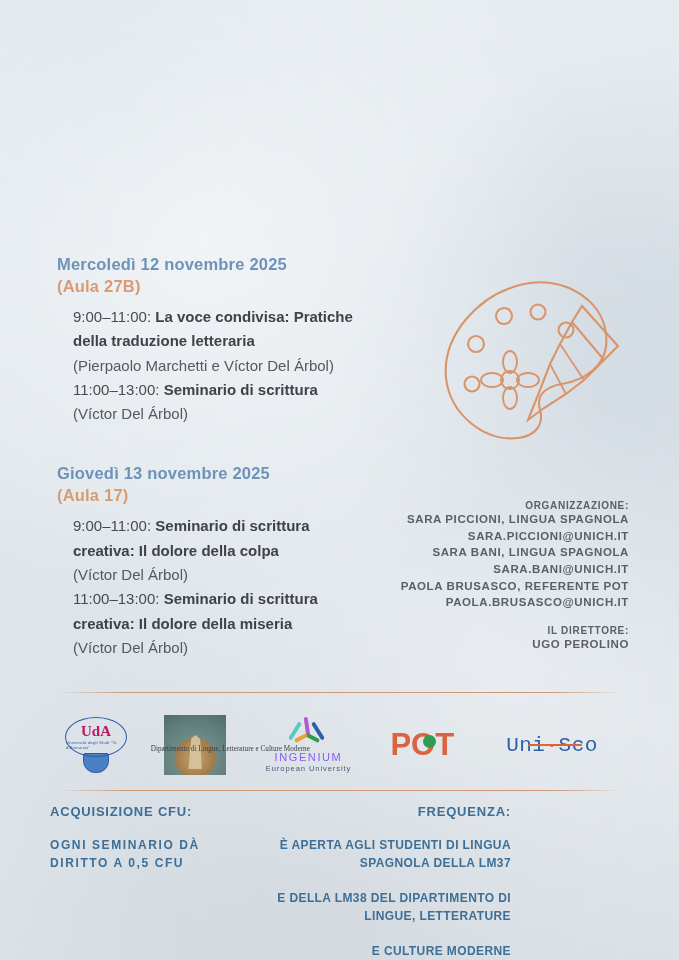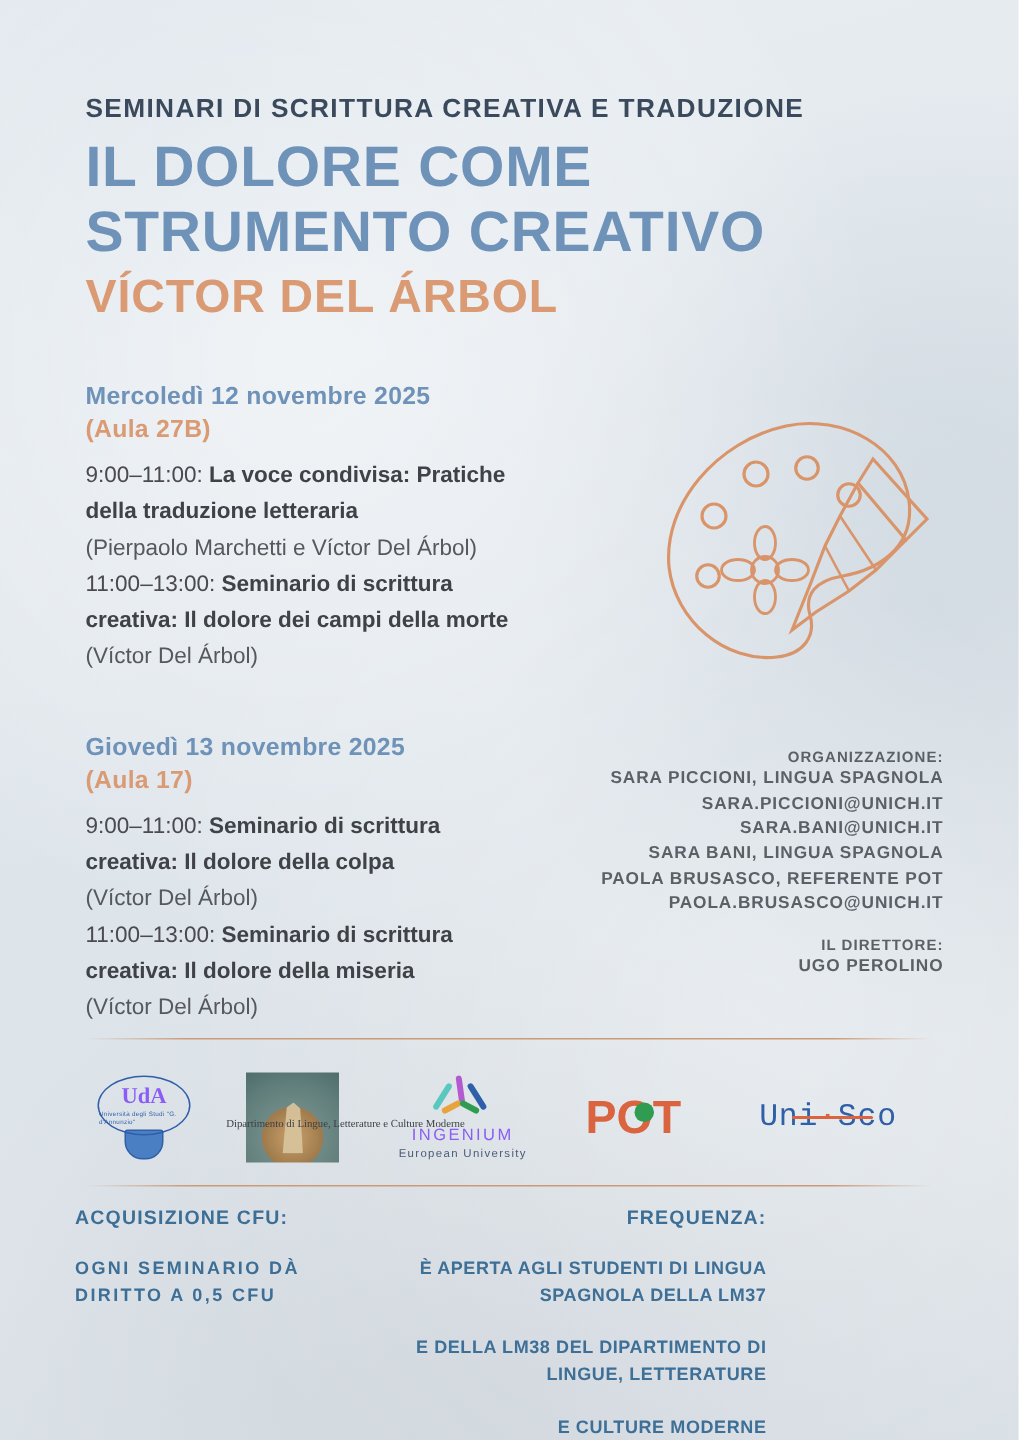--- a/index.html
+++ b/index.html
@@ -68,20 +68,21 @@
     font-weight: bold;
     color: #d99a74;
     letter-spacing: 0.2px;
     margin-top: 3px;
   }
   .s-lines { margin-top: 9px; }
   .s-line {
     font-size: 15px;
     color: #4a4a50;
     line-height: 1.62;
+    margin-left: 16px;
   }
   .s-line .tm { font-weight: normal; }
   .s-line .bd { font-weight: bold; color: #3f4348; }
   .s-line .sp { color: #55585e; }
 
   
   .palette { position: absolute; left: 432px; top: 272px; width: 200px; height: 190px; }
 
   
   .org {
@@ -137,21 +138,21 @@
     border: 1.6px solid #2f5fa8;
     border-radius: 50%;
     display: flex; align-items: center; justify-content: center;
     flex-direction: column;
     position: relative;
   }
   .uda-text {
     font-family: "Liberation Serif", serif;
     font-weight: bold;
     font-size: 15px;
-    color: #8b5cf6;
+    color: #be185d;
     line-height: 1;
   }
   .uda-sub {
     font-size: 4.2px;
     color: #2f5fa8;
     letter-spacing: 0.2px;
     margin-top: 1.5px;
   }
   .uda-shield {
     width: 26px; height: 20px;
@@ -284,49 +285,38 @@
   .f-body.wide { letter-spacing: 1.6px; }
   .f-col-right .f-head { color: #3c6e96; }
   .f-col-right .f-body { color: #3d6f97; letter-spacing: 0.4px; }
 </style>
 </head>
 <body>
 
 <div class="page">
   <div class="grain"></div>
 
-  <div class="header">
-    <div class="kicker">SEMINARI DI SCRITTURA CREATIVA E TRADUZIONE</div>
-    <div class="title">
-      <div>IL DOLORE COME</div>
-      <div>STRUMENTO CREATIVO</div>
-    </div>
-    <div class="author">VÍCTOR DEL ÁRBOL</div>
-  </div>
 
   <div class="sessions">
 
     <div class="session">
       <div class="s-date">Mercoledì 12 novembre 2025</div>
       <div class="s-room">(Aula 27B)</div>
       <div class="s-lines">
         <div class="s-line">
           <span class="tm">9:00–11:00: </span><span class="bd">La voce condivisa: Pratiche</span>
         </div>
         <div class="s-line">
           <span class="bd">della traduzione letteraria</span>
         </div>
         <div class="s-line">
           <span class="sp">(Pierpaolo Marchetti e Víctor Del Árbol)</span>
         </div>
         <div class="s-line">
           <span class="tm">11:00–13:00: </span><span class="bd">Seminario di scrittura</span>
-        </div>
-        <div class="s-line">
-          <span class="bd">creativa: Il dolore dei campi della morte</span>
         </div>
         <div class="s-line">
           <span class="sp">(Víctor Del Árbol)</span>
         </div>
       </div>
     </div>
 
     <div class="session" style="margin-top:38px;">
       <div class="s-date">Giovedì 13 novembre 2025</div>
       <div class="s-room">(Aula 17)</div>
@@ -373,22 +363,22 @@
       <path d="M140 50 L128 72 L118 92 L108 118 L96 148 L112 136 L134 122 L152 108 L172 88" stroke-width="2.1"></path>
       <path d="M128 72 L152 108" stroke-width="1.7"></path>
       <path d="M118 92 L134 122" stroke-width="1.7"></path>
     </svg>
   </div>
 
   <div class="org">
     <div class="org-head">ORGANIZZAZIONE:</div>
     <div class="org-line">SARA PICCIONI, LINGUA SPAGNOLA</div>
     <div class="org-line">SARA.PICCIONI@UNICH.IT</div>
+    <div class="org-line">SARA BANI, LINGUA SPAGNOLA</div>
     <div class="org-line">SARA.BANI@UNICH.IT</div>
-    <div class="org-line">SARA BANI, LINGUA SPAGNOLA</div>
     <div class="org-line">PAOLA BRUSASCO, REFERENTE POT</div>
     <div class="org-line">PAOLA.BRUSASCO@UNICH.IT</div>
     <div class="org-head org-dir">IL DIRETTORE:</div>
     <div class="org-line">UGO PEROLINO</div>
   </div>
 
   <div class="divider"></div>
 
   <div class="logos">
 

